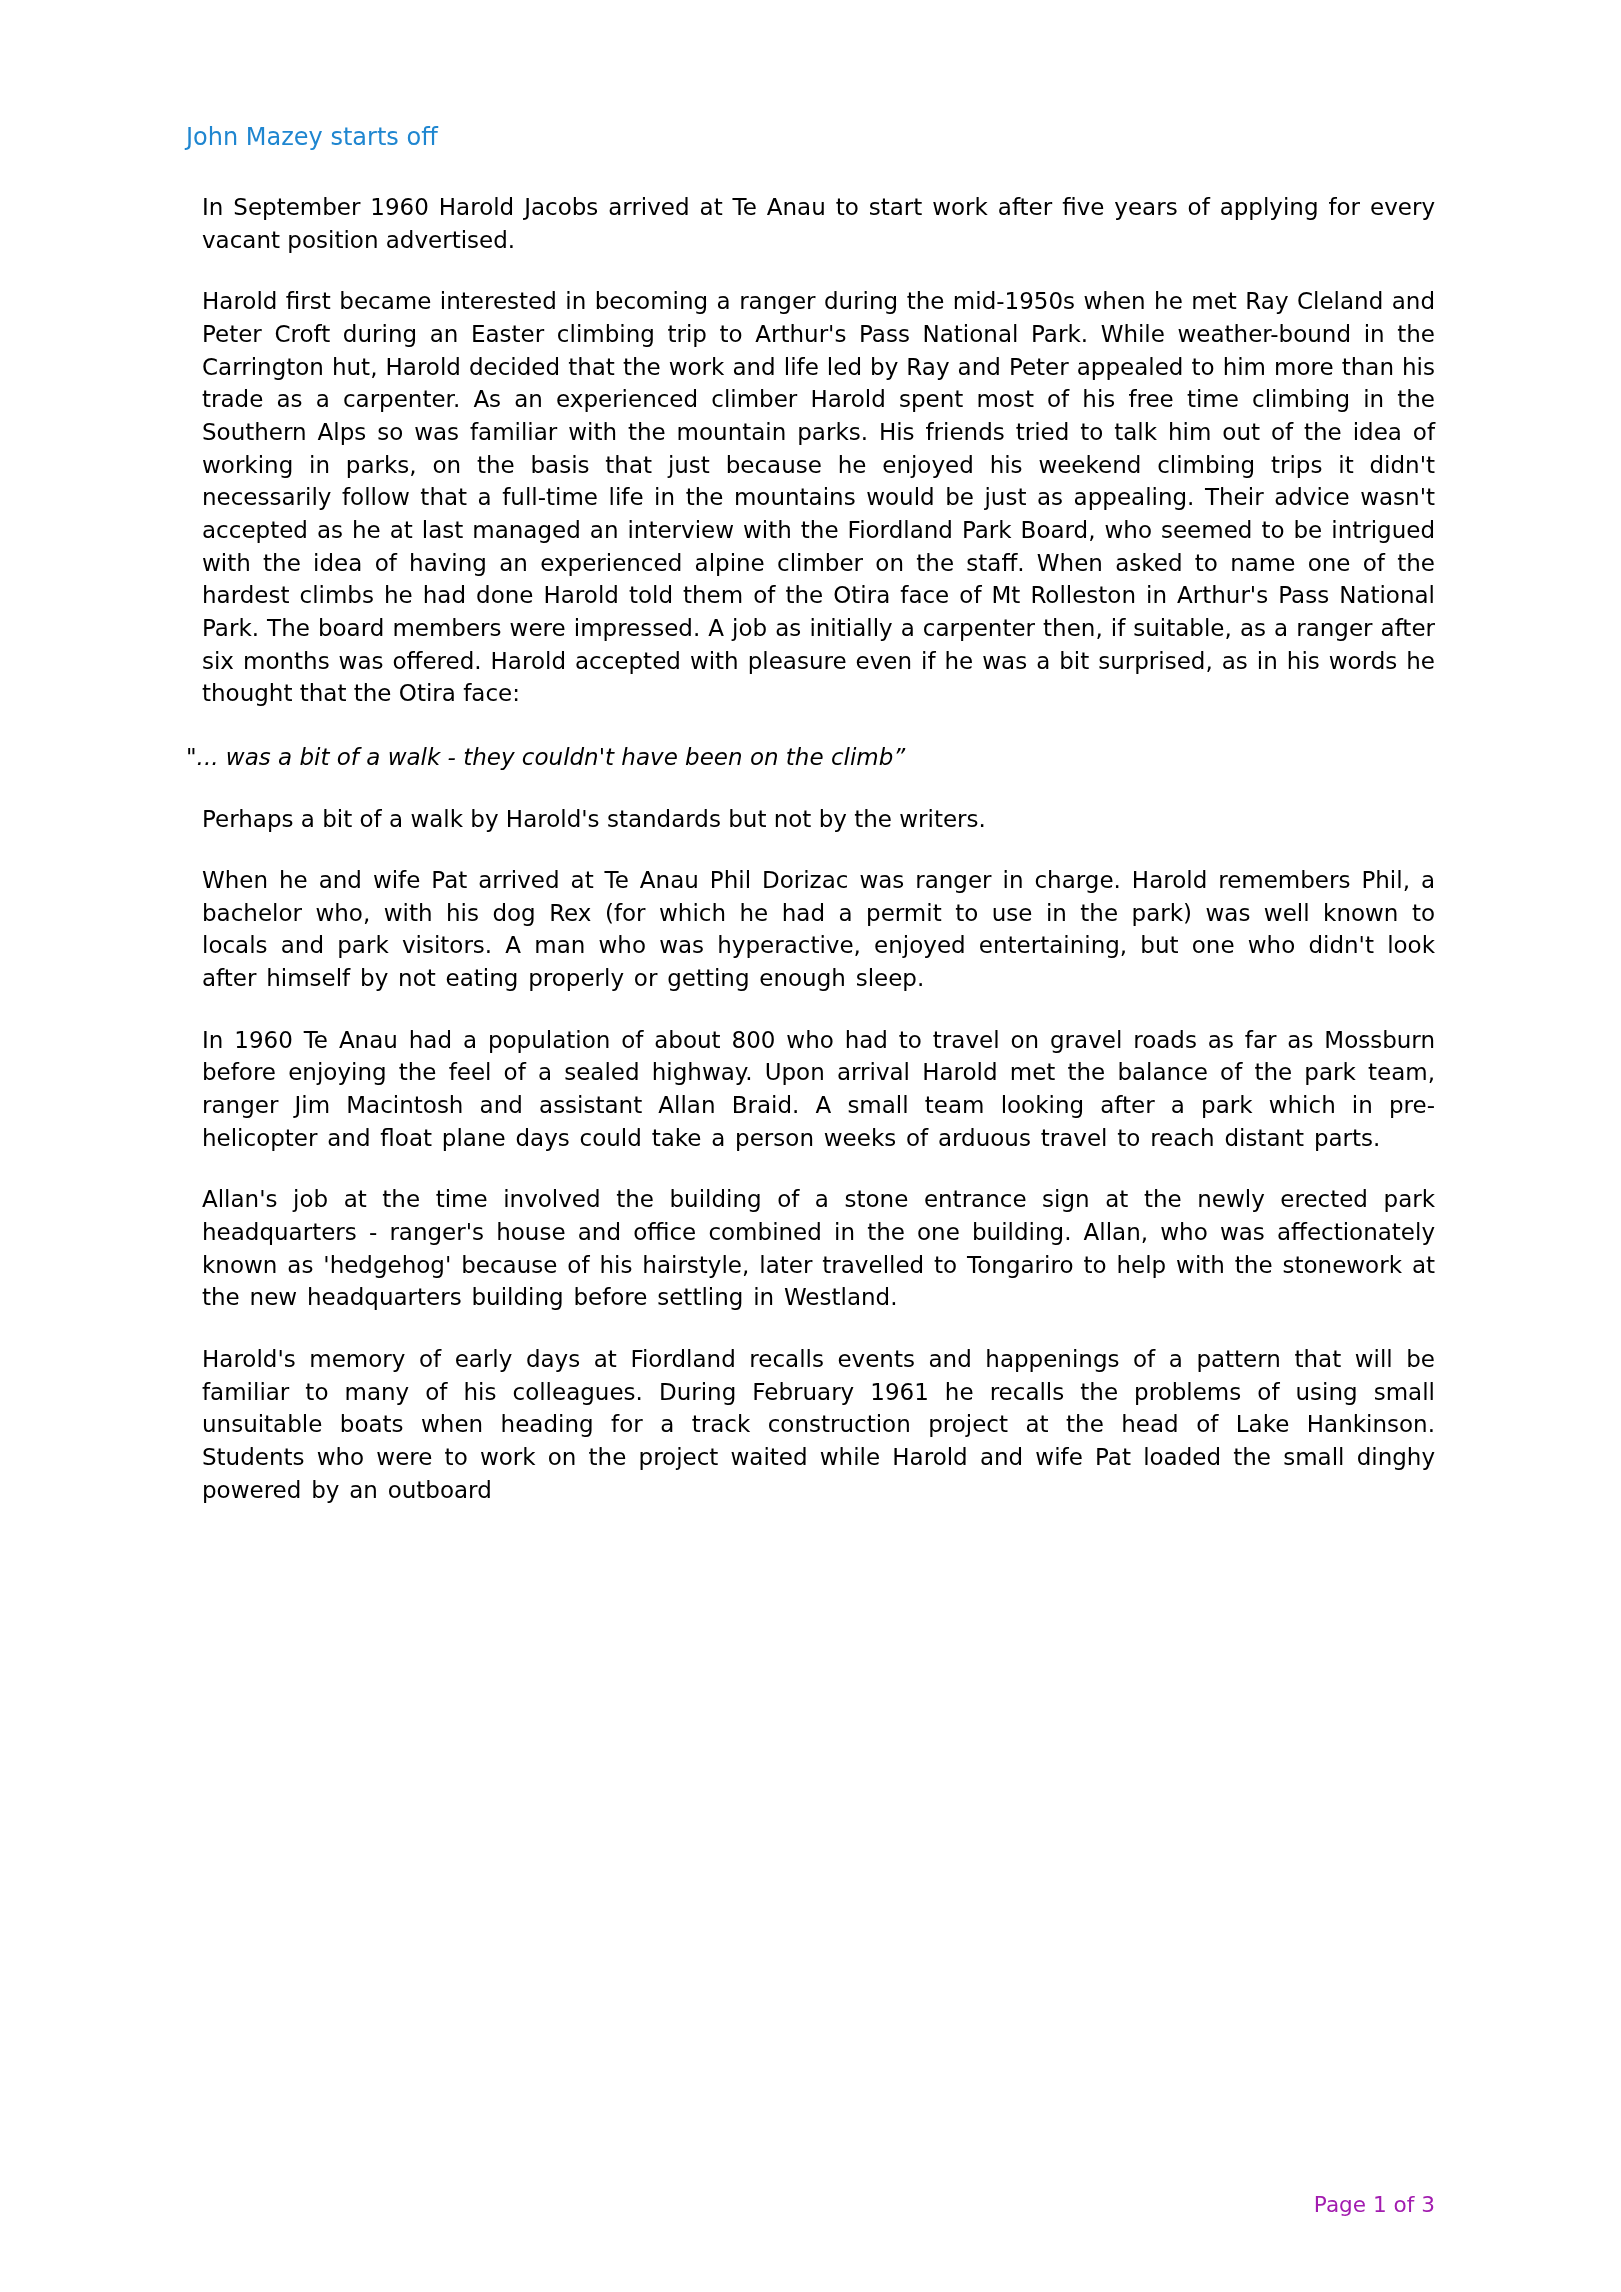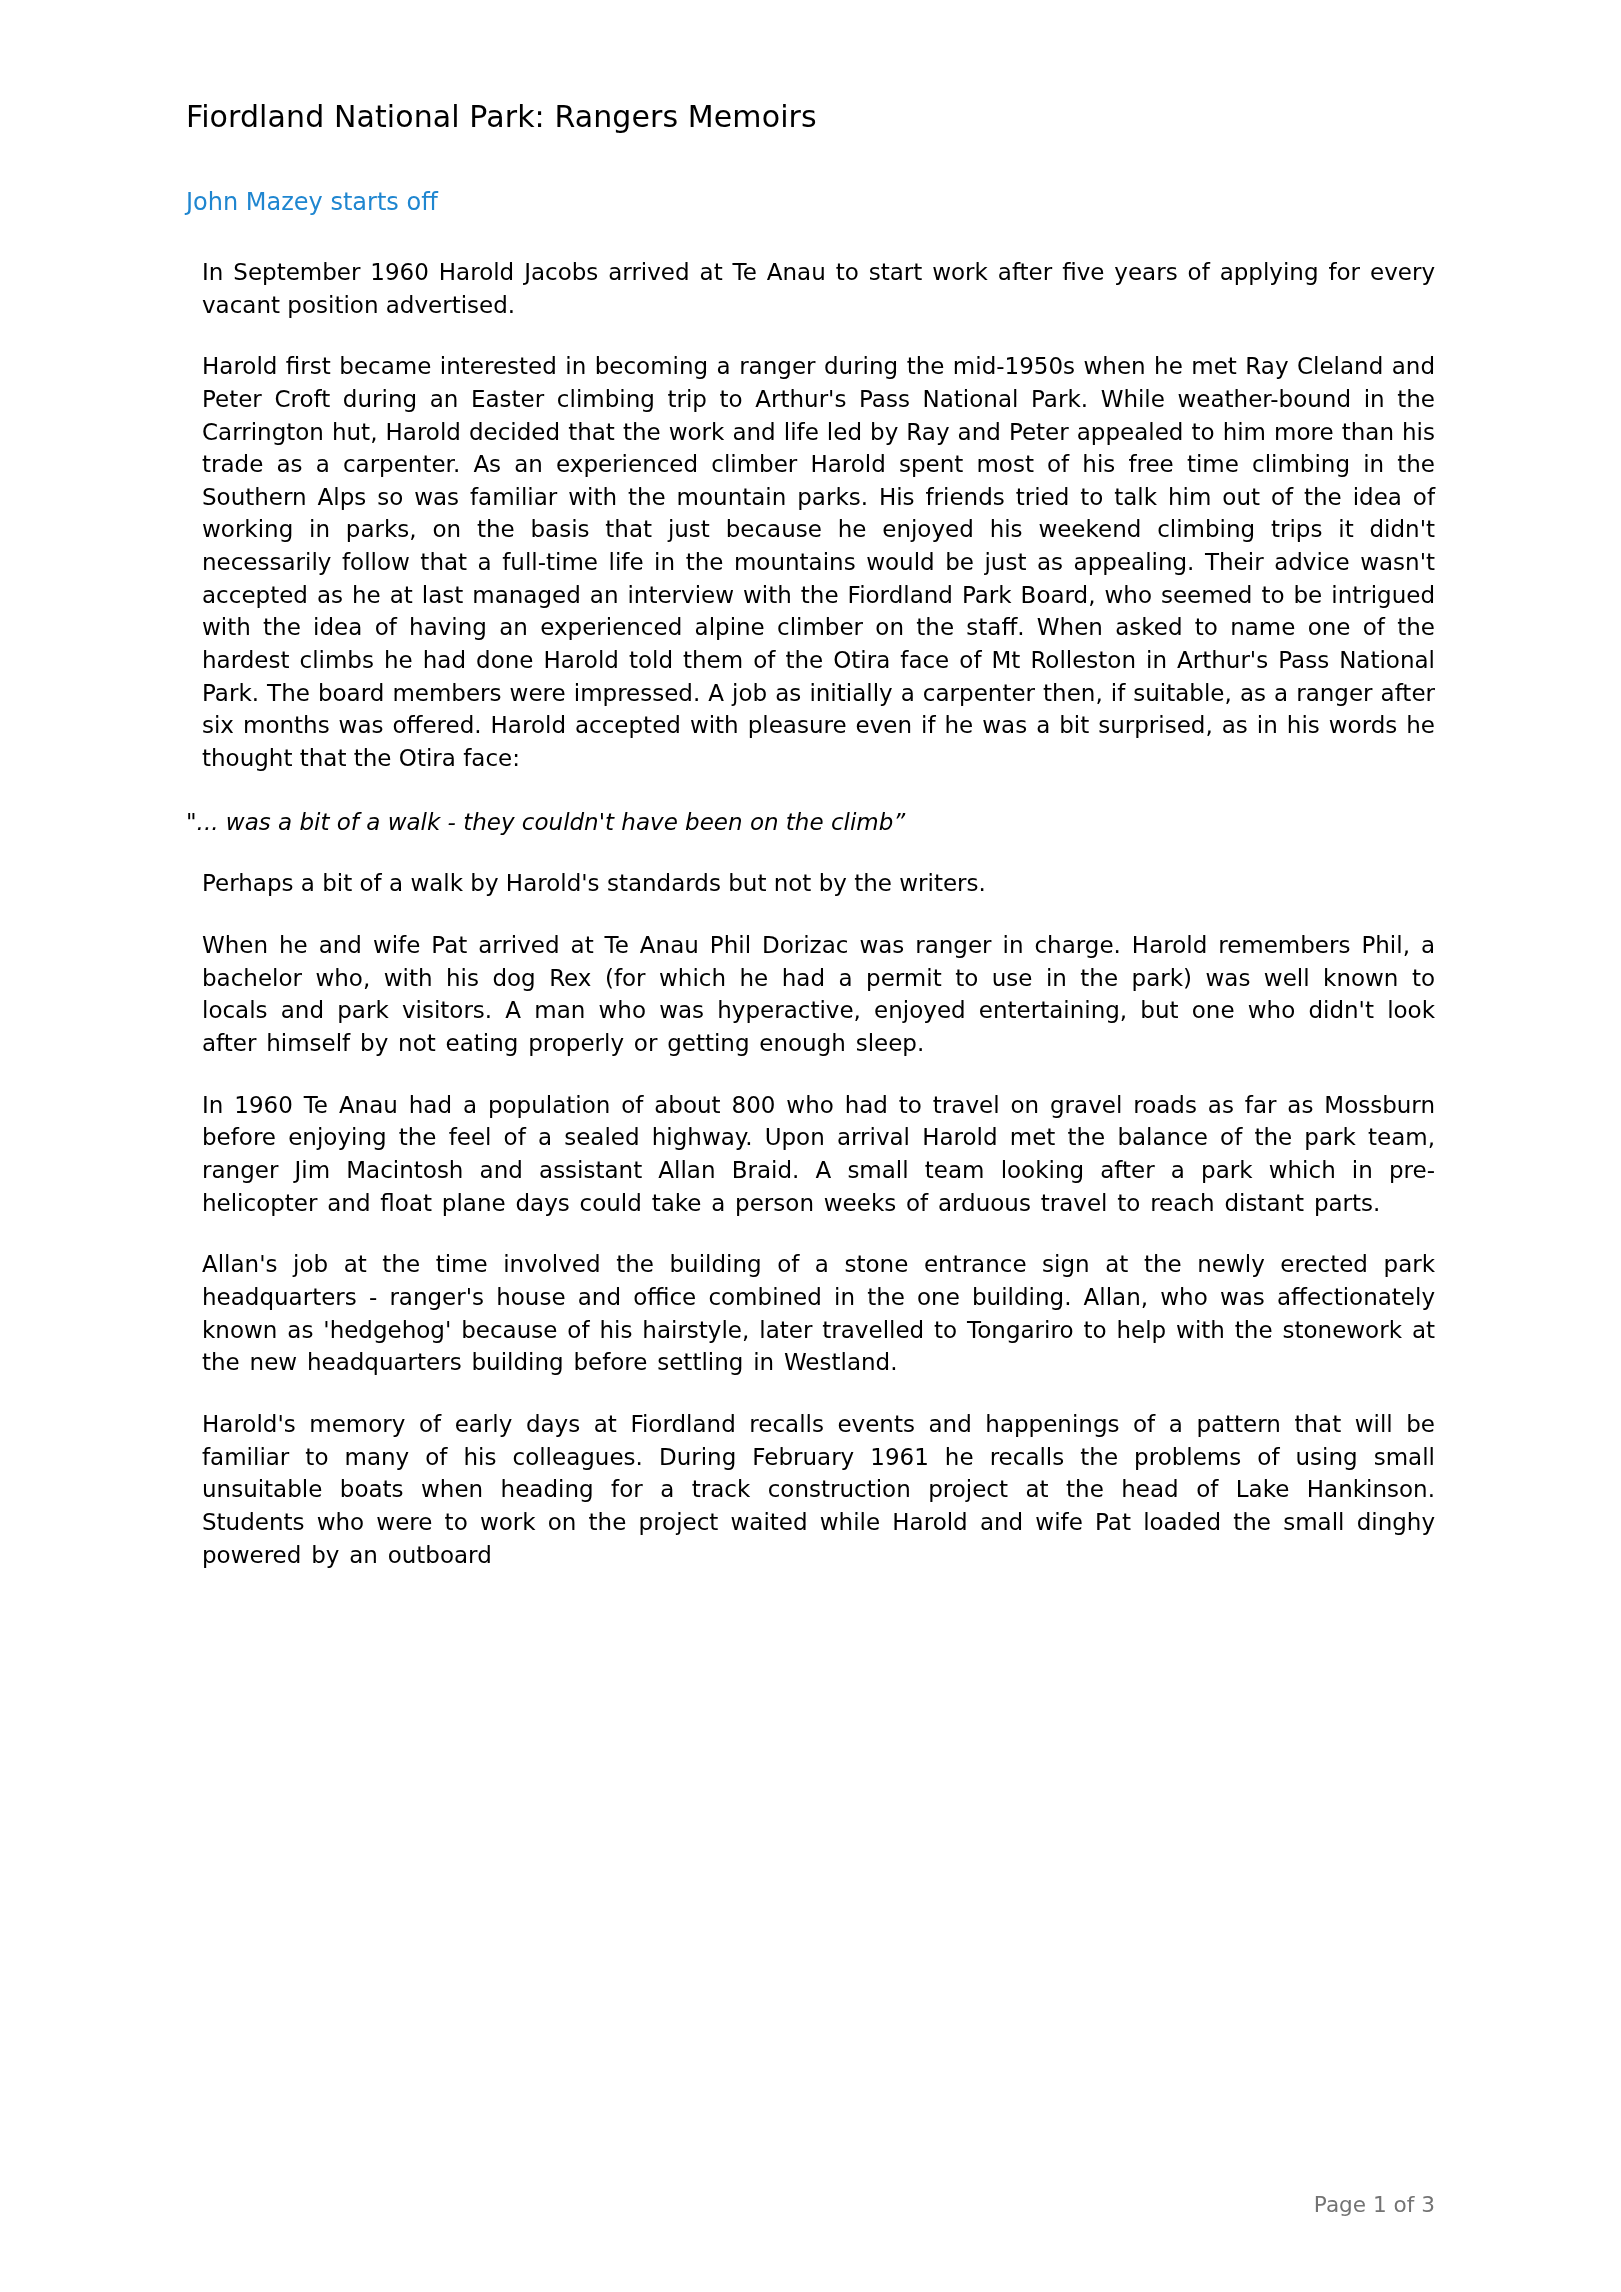--- a/index.html
+++ b/index.html
@@ -56,29 +56,28 @@
   .spaced {
     word-spacing: 2.5px;
   }
   .footer {
     position: absolute;
     left: 186px;
     right: 186px;
     bottom: 76px;
     font-size: 21.6px;
     text-align: right;
-    color: #737373;
+    color: #a21caf;
   }
 </style>
 </head>
 <body>
 
 <div class="page">
 
-  <h1 class="doc-title">Fiordland National Park: Rangers Memoirs</h1>
 
   <h2 class="section-heading">John Mazey starts off</h2>
 
   <p class="para first-para">In September 1960 Harold Jacobs arrived at Te Anau to start work after five years of applying for every vacant position advertised.</p>
 
   <p class="para">Harold first became interested in becoming a ranger during the mid-1950s when he met Ray Cleland and Peter Croft during an Easter climbing trip to Arthur's Pass National Park. While weather-bound in the Carrington hut, Harold decided that the work and life led by Ray and Peter appealed to him more than his trade as a carpenter. As an experienced climber Harold spent most of his free time climbing in the Southern Alps so was familiar with the mountain parks. His friends tried to talk him out of the idea of working in parks, on the basis that just because he enjoyed his weekend climbing trips it didn't necessarily follow that a full-time life in the mountains would be just as appealing. Their advice wasn't accepted as he at last managed an interview with the Fiordland Park Board, who seemed to be intrigued with the idea of having an experienced alpine climber on the staff. When asked to name one of the hardest climbs he had done Harold told them of the Otira face of Mt Rolleston in Arthur's Pass National Park.  The board members were impressed.  A job as initially a carpenter then, if suitable, as a ranger after six months was offered. Harold accepted with pleasure even if he was a bit surprised, as in his words he thought that the Otira face:</p>
 
   <p class="quote">"... was a bit of a walk - they couldn't have been on the climb”</p>
 
   <p class="para">Perhaps a bit of a walk by Harold's standards but not by the writers.</p>

